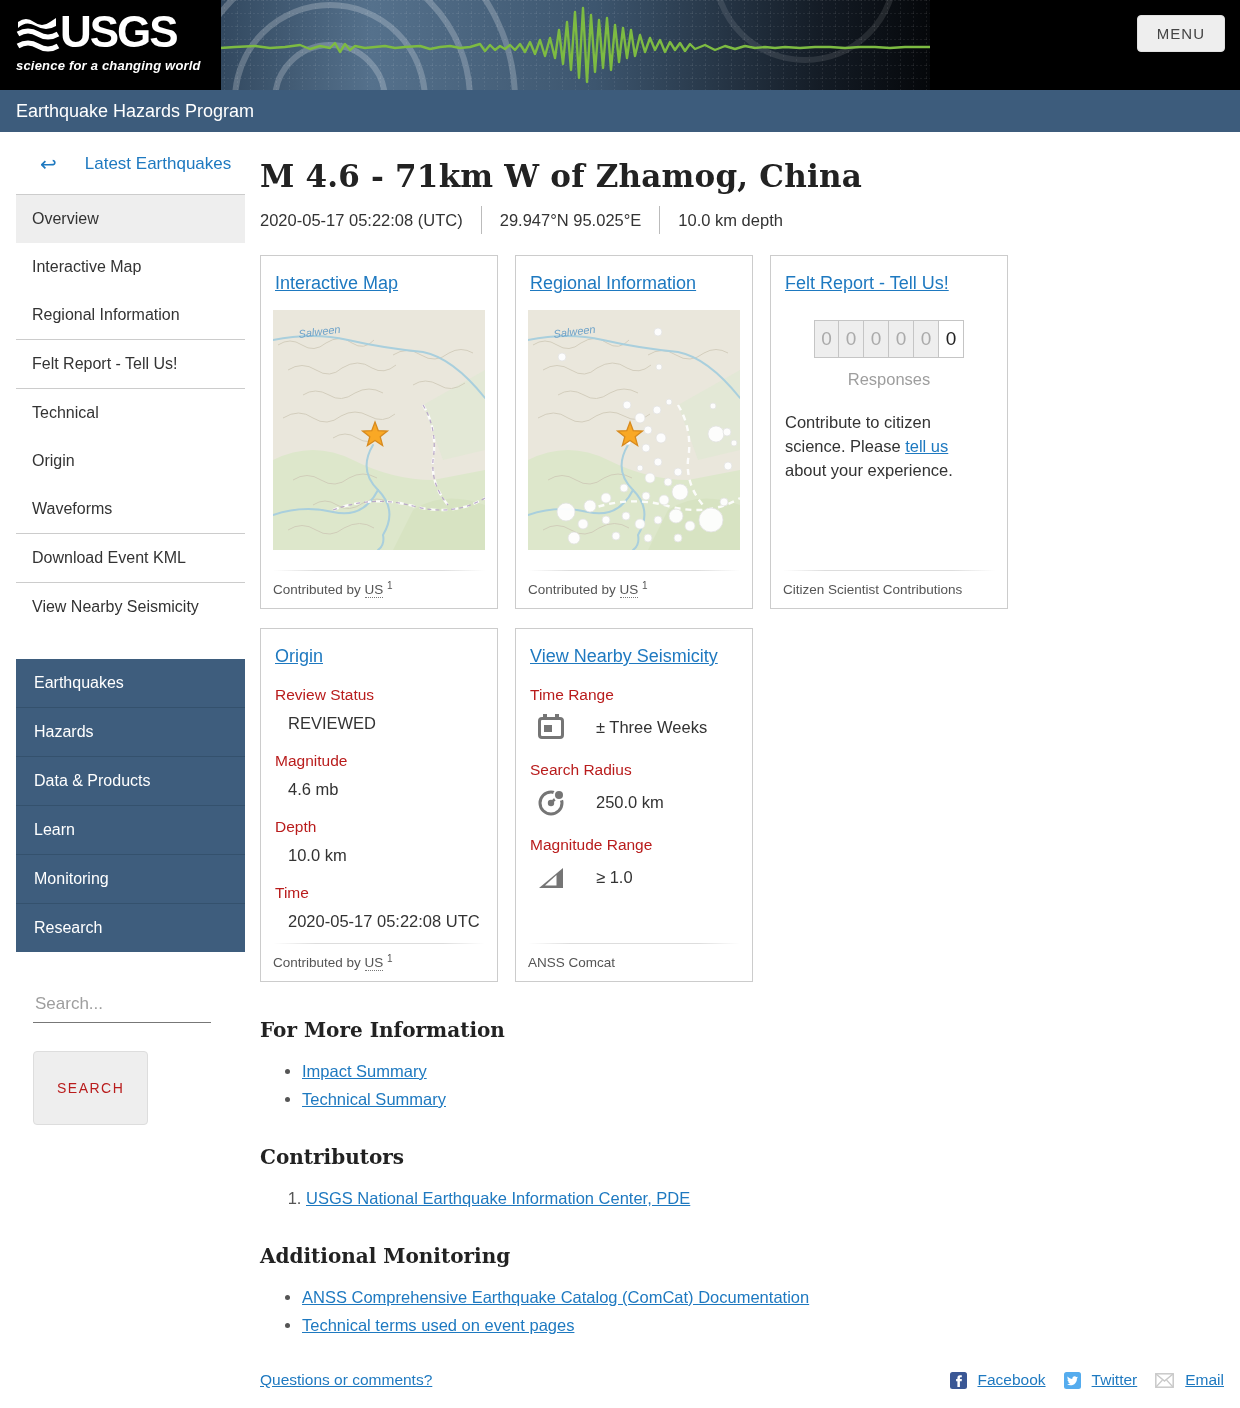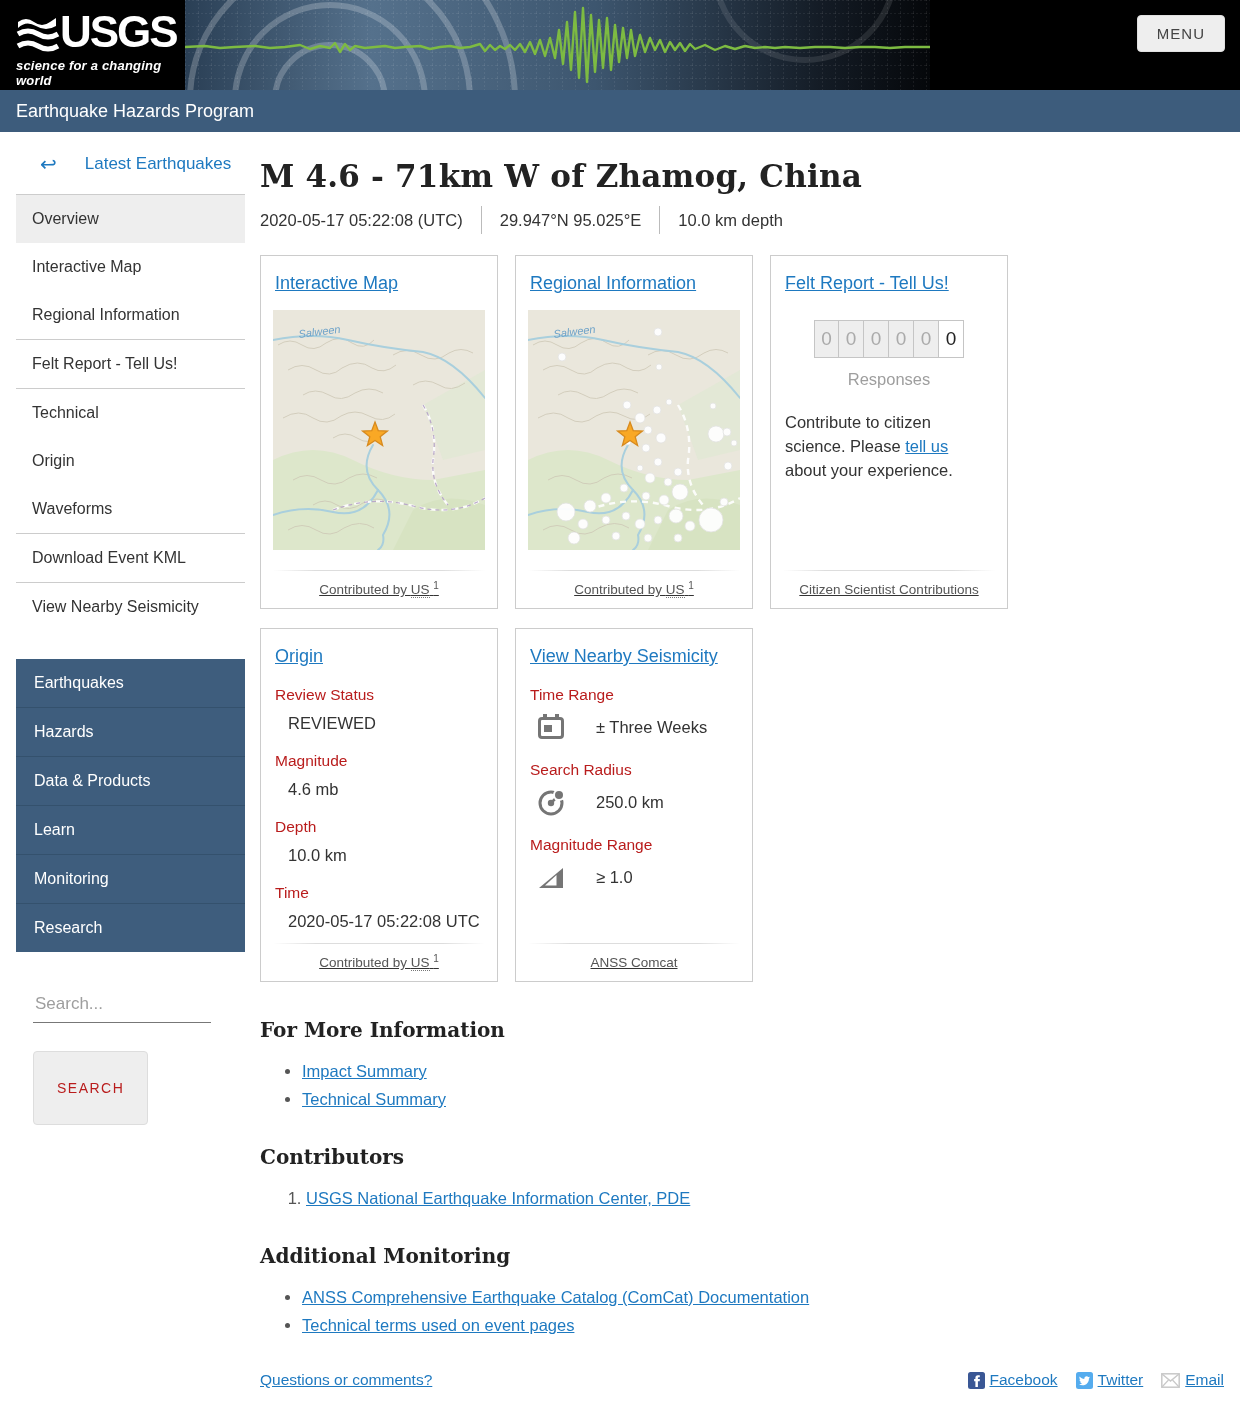--- a/index.html
+++ b/index.html
@@ -1,21 +1,21 @@
 <!DOCTYPE html>
 <html><head>
 <meta charset="utf-8">
 <style>
   * { margin:0; padding:0; box-sizing:border-box; }
   html,body { background:#fff; font-family:"Liberation Sans", sans-serif; color:#333; }
   .page { width:1240px; margin:0 auto; background:#fff; }
 
   
   .site-header { position:relative; height:90px; background:#000; overflow:hidden; }
-  .logo-block { position:absolute; left:0; top:0; width:185px; height:90px; background:#000; padding:10px 0 0 16px; z-index:2; }
+  .logo-block { position:absolute; left:0; top:0; width:221px; height:90px; background:#000; padding:10px 0 0 16px; z-index:2; }
   .logo-row { display:flex; align-items:flex-start; }
   .logo-mark { margin-top:6px; }
   .logo-text { color:#fff; font-size:44px; font-weight:bold; letter-spacing:-2px; line-height:1.0; font-family:"Liberation Sans",sans-serif; }
   .logo-tagline { color:#fff; font-style:italic; font-weight:bold; font-size:13px; margin-top:2px; letter-spacing:0.2px; }
   .banner-art { position:absolute; left:185px; top:0; width:745px; height:90px; }
   .menu-button { position:absolute; right:15px; top:15px; background:#eee; color:#444; border:1px solid #e0e0e0; border-radius:4px; padding:9px 19px; font-size:15px; letter-spacing:1px; cursor:pointer; z-index:3; }
   .program-bar { height:42px; background:#3d5c7c; color:#fff; font-size:18px; display:flex; align-items:center; padding-left:16px; }
 
   
   .layout { display:flex; align-items:flex-start; }
@@ -42,21 +42,21 @@
   .event-title { font-family:"DejaVu Serif","Liberation Serif",serif; font-weight:bold; font-size:31px; color:#222; letter-spacing:0.2px; }
   .event-meta { display:flex; align-items:center; margin-top:12px; }
   .event-meta .m { font-size:16.5px; color:#333; }
   .meta-sep { width:1px; height:28px; background:#bbb; margin:0 18px; }
 
   
   .cards-row { display:flex; gap:17px; margin-top:21px; }
   .card { width:238px; flex:0 0 238px; height:354px; border:1px solid #ccc; background:#fff; padding:13px 12px 10px 12px; display:flex; flex-direction:column; }
   .card-title { color:#1e79c0; font-size:18px; text-decoration:underline; cursor:pointer; margin:4px 2px 0 2px; display:inline-block; align-self:flex-start; }
   .card-map { margin-top:16px; width:212px; height:240px; align-self:center; border:0; }
-  .card-footer { margin-top:auto; text-align:center; padding-top:9px; position:relative;text-decoration:underline; }
+  .card-footer { margin-top:auto; padding-top:9px; position:relative; }
   .card-footer:before { content:""; display:block; height:1px; background:linear-gradient(to right, rgba(0,0,0,0), #ddd 20%, #ddd 80%, rgba(0,0,0,0)); margin-bottom:9px; }
   .contrib { font-size:13.5px; color:#555; }
   .contrib .abbr { border-bottom:1px dotted #777; }
   .contrib sup { font-size:10px; }
 
   
   .counter { display:flex; justify-content:center; margin-top:26px; }
   .digit { width:25px; height:38px; border:1px solid #c5c5c5; border-left:none; background:#eee; color:#aaa; font-size:19px; display:flex; align-items:center; justify-content:center; }
   .digit:first-child { border-left:1px solid #c5c5c5; }
   .digit.live { background:#fff; color:#222; }
@@ -76,21 +76,21 @@
   .section-heading { font-family:"DejaVu Serif","Liberation Serif",serif; font-weight:bold; font-size:20px; color:#222; margin-top:36px; }
   .link-list { margin:20px 0 0 42px; }
   .link-list li { font-size:16.5px; margin-bottom:9px; color:#555; }
   .link-list a { color:#1e79c0; text-decoration:underline; cursor:pointer; }
   ol.link-list { margin-left:46px; }
 
   
   .feedback-row { display:flex; align-items:center; margin-top:36px; padding-bottom:24px; }
   .question-link { color:#1e79c0; font-size:15.5px; text-decoration:underline; cursor:pointer; }
   .social { margin-left:auto; display:flex; align-items:center; gap:18px; }
-  .social-item { display:flex; align-items:center; gap:5px; cursor:pointer; }
+  .social-item { display:flex; align-items:center; gap:11px; cursor:pointer; }
   .social-item a { color:#1e79c0; font-size:15.5px; text-decoration:underline; }
 </style>
 </head>
 <body>
 
 <div class="page">
 
   <div class="site-header">
     <div class="logo-block">
       <div class="logo-row">

